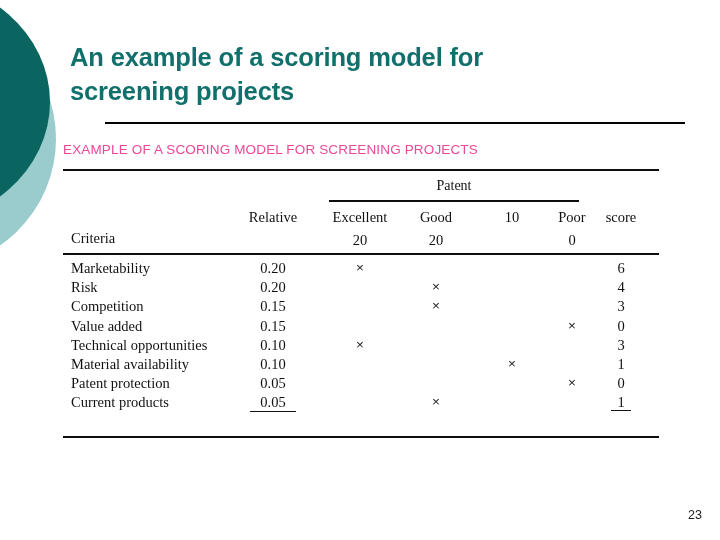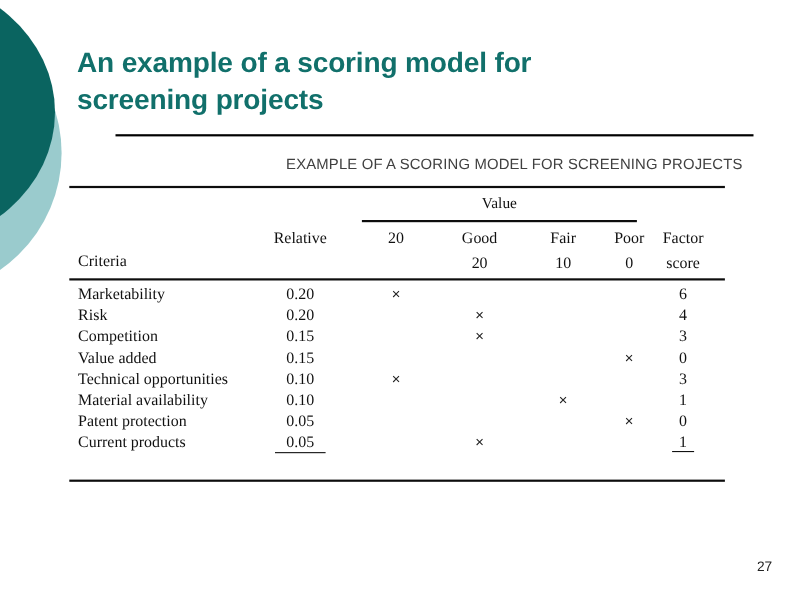--- a/index.html
+++ b/index.html
@@ -73,28 +73,28 @@
     left: 63px;
     top: 138px;
     width: 596px;
     height: 305px;
     z-index: 4;
     color: #111111;
   }
 
   #table-caption {
     position: absolute;
-    left: 16px;
+    left: 0;
     top: 4px;
     width: 596px;
-    text-align: right;
+    text-align: left;
     font-family: "Liberation Sans", sans-serif;
     font-size: 13.5px;
     letter-spacing: 0.15px;
-    color: #404040;
+    color: #ec4899;
     white-space: nowrap;
   }
 
   .rule {
     position: absolute;
     background: #0d0d0d;
   }
   #rule-top       { left: 0;   top: 31px;  width: 596px; height: 2.4px; }
   #rule-rating    { left: 266px; top: 62px;  width: 250px; height: 2.2px; }
   #rule-headbot   { left: 0;   top: 115px; width: 596px; height: 2.2px; }
@@ -244,46 +244,45 @@
 
 <div id="table-scan">
 
   <div id="table-caption" class="">EXAMPLE OF A SCORING MODEL FOR SCREENING PROJECTS</div>
 
   <div class="rule" id="rule-top"></div>
   <div class="rule" id="rule-rating"></div>
   <div class="rule" id="rule-headbot"></div>
   <div class="rule" id="rule-bottom"></div>
 
-  <div id="rating-label" class="serif">Value</div>
+  <div id="rating-label" class="serif">Patent</div>
 
   <div id="criteria-head" class="serif">Criteria</div>
 
   <div id="relweight-head" class="serif">
     <div>Relative</div>
   </div>
 
   <div id="head-excellent" class="rating-head serif">
+    <div>Excellent</div>
     <div>20</div>
   </div>
   <div id="head-good" class="rating-head serif">
     <div>Good</div>
     <div>20</div>
   </div>
   <div id="head-fair" class="rating-head serif">
-    <div>Fair</div>
     <div>10</div>
   </div>
   <div id="head-poor" class="rating-head serif">
     <div>Poor</div>
     <div>0</div>
   </div>
 
   <div id="factor-head" class="serif">
-    <div>Factor</div>
     <div>score</div>
   </div>
 
   <div id="rows">
       <div class="row">
         <div class="crit serif">Marketability</div>
         <div class="wt serif">0.20</div>
         <div class="mark col-excellent">×</div>
         <div class="fscore serif">6</div>
       </div>
@@ -325,13 +324,13 @@
       </div>
       <div class="row">
         <div class="crit serif">Current products</div>
         <div class="wt serif ruled">0.05</div>
         <div class="mark col-good">×</div>
         <div class="fscore serif ruled">1</div>
       </div>
     </div>
 </div>
 
-<div id="page-number">27</div>
+<div id="page-number">23</div>
 
 </body></html>

